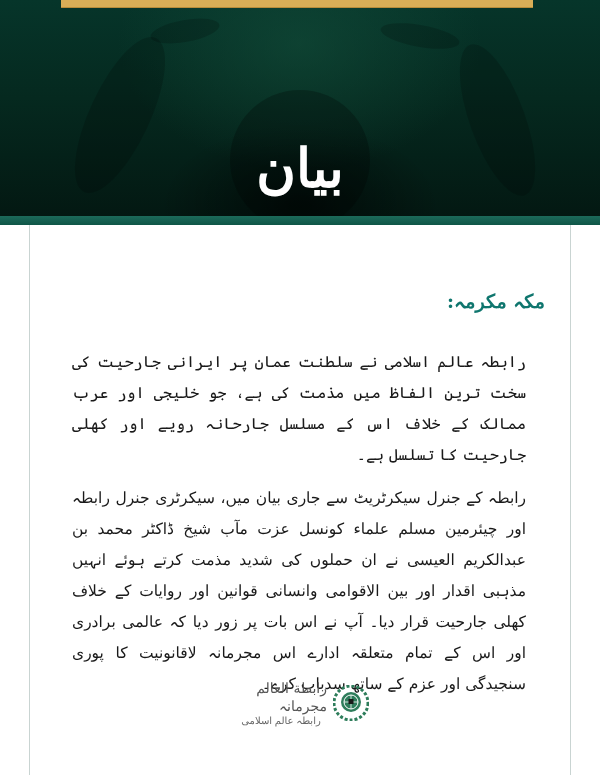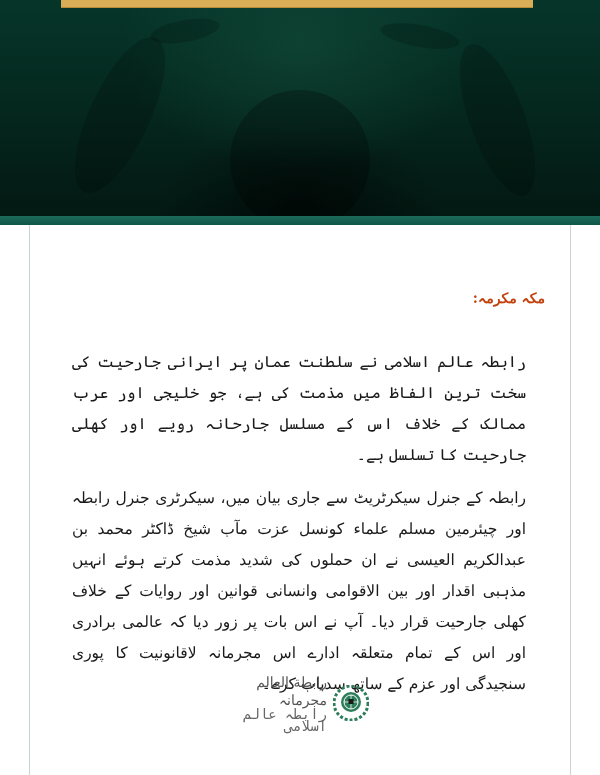--- a/index.html
+++ b/index.html
@@ -37,50 +37,51 @@
     position: absolute; left: 0; top: 216px; width: 600px; height: 9px;
     background: linear-gradient(180deg, #1c6a5a 0%, #0f5647 100%);
   }
   .page {
     position: absolute; left: 29px; top: 225px; width: 540px; height: 550px;
     border-left: 1px solid #c9d4d2; border-right: 1px solid #c9d4d2;
     background: #ffffff;
   }
   .dateline {
     position: absolute; right: 55px; top: 290px;
-    font-family: "DejaVu Serif", serif; font-size: 14px; font-weight: bold;
-    color: #c2410c; direction: rtl;
+    font-family: "DejaVu Serif", serif; font-size: 19px; font-weight: bold;
+    color: #0f766e; direction: rtl;
   }
   .body-text {
     position: absolute; left: 60px; width: 478px; top: 335px;
     direction: rtl; text-align: justify; text-align-last: right;
     font-family: "DejaVu Serif", serif; font-size: 15.5px; line-height: 31px;
     color: #1a1a1a;
   }
   .body-text p { margin: 12px; }
   .logo {
     position: absolute; left: 235px; top: 683px; width: 135px; height: 40px;
     display: flex; flex-direction: row; align-items: center; gap: 6px;
     direction: ltr;
   }
   .logo-text { display: flex; flex-direction: column; align-items: center; width: 92px; }
   .logo-ar { font-size: 14px; color: #555; direction: rtl; line-height: 18px; font-family: "DejaVu Serif", serif; }
-  .logo-ur { font-size: 14px; color: #666; direction: rtl; line-height: 12px; font-family: Liberation Mono, monospace; }
+  .logo-ur { font-size: 10px; color: #666; direction: rtl; line-height: 12px; font-family: Liberation Sans, sans-serif; }
   .logo-emblem { width: 36px; height: 36px; }
 </style>
 </head>
 <body>
 
 <div class="header">
   <div class="leaf" style="left:90px;top:30px;width:60px;height:170px;transform:rotate(25deg);"></div>
   <div class="leaf" style="left:150px;top:20px;width:70px;height:22px;transform:rotate(-10deg);"></div>
   <div class="leaf" style="left:380px;top:25px;width:80px;height:22px;transform:rotate(10deg);"></div>
   <div class="leaf" style="left:470px;top:40px;width:55px;height:160px;transform:rotate(-20deg);"></div>
   <div class="leaf" style="left:230px;top:90px;width:140px;height:140px;background:rgba(0,0,0,0.25);"></div>
   <div class="gold-bar"></div>
+  <div class="title">بیان</div>
 </div>
 <div class="teal-line"></div>
 
 <div class="page"></div>
 
 <div class="dateline">مکہ مکرمہ:</div>
 
 <div class="body-text">
   <p>رابطہ عالم اسلامی نے سلطنت عمان پر ایرانی جارحیت کی سخت ترین الفاظ میں مذمت کی ہے، جو خلیجی اور عرب ممالک کے خلاف اس کے مسلسل جارحانہ رویے اور کھلی جارحیت کا تسلسل ہے۔</p>
   <p>رابطہ کے جنرل سیکرٹریٹ سے جاری بیان میں، سیکرٹری جنرل رابطہ اور چیئرمین مسلم علماء کونسل عزت مآب شیخ ڈاکٹر محمد بن عبدالکریم العیسی نے ان حملوں کی شدید مذمت کرتے ہوئے انہیں مذہبی اقدار اور بین الاقوامی وانسانی قوانین اور روایات کے خلاف کھلی جارحیت قرار دیا۔ آپ نے اس بات پر زور دیا کہ عالمی برادری اور اس کے تمام متعلقہ ادارے اس مجرمانہ لاقانونیت کا پوری سنجیدگی اور عزم کے ساتھ سدباب کرے۔</p>

